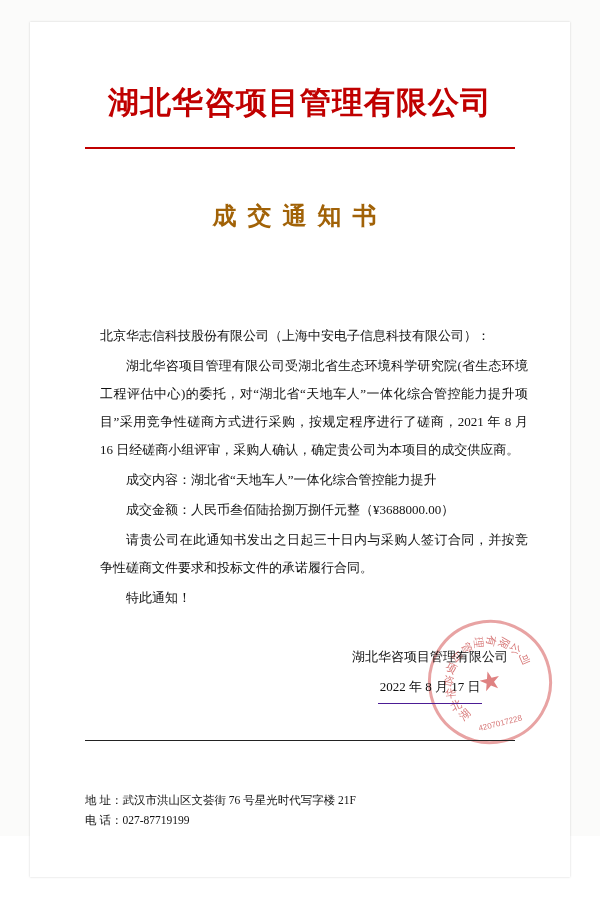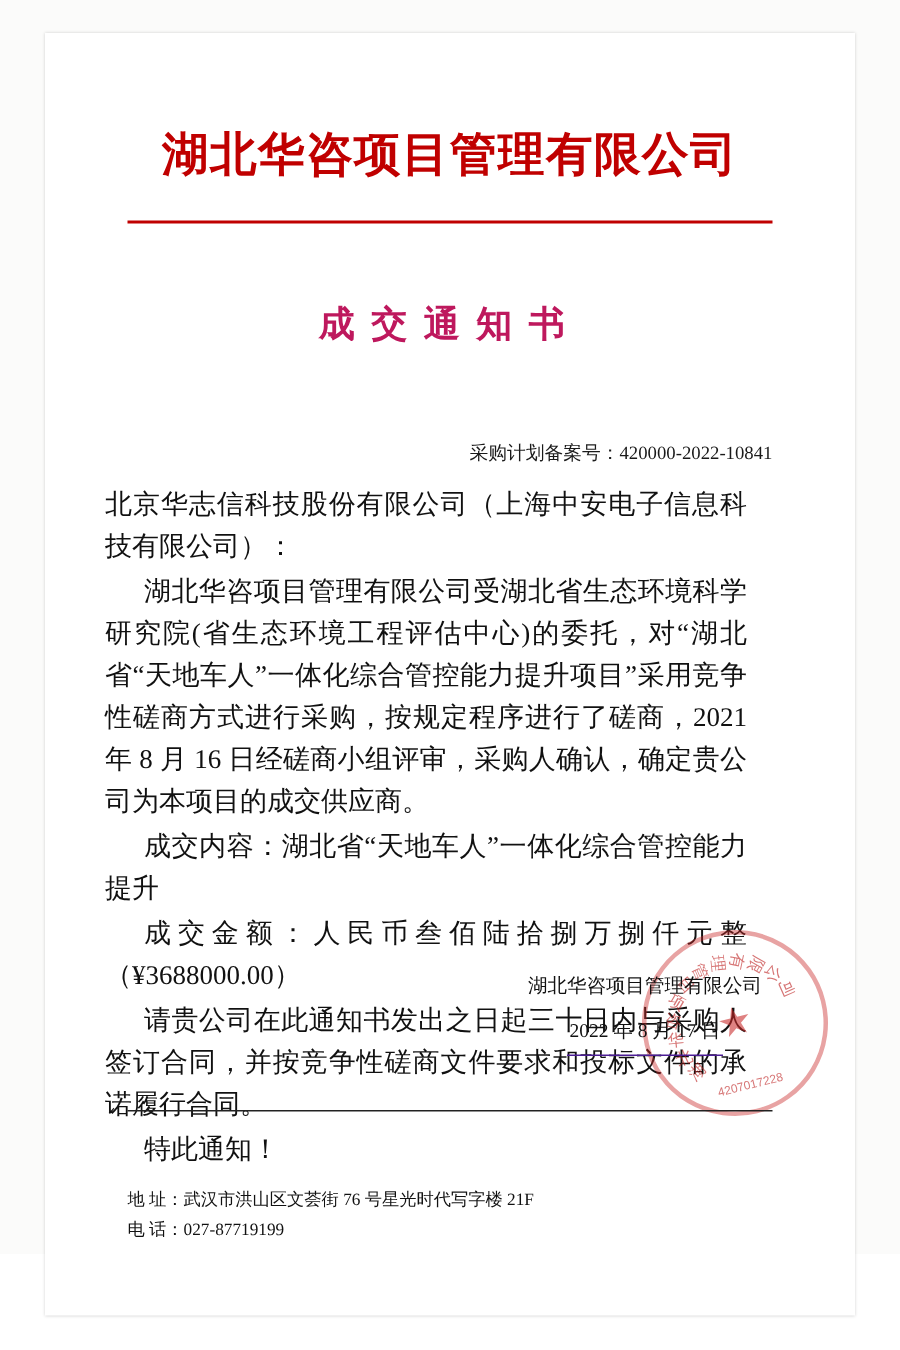--- a/index.html
+++ b/index.html
@@ -54,40 +54,40 @@
   }
   .doc-title {
     position: absolute;
     left: 0;
     top: 178px;
     width: 100%;
     text-align: center;
     font-size: 24px;
     font-weight: bold;
     letter-spacing: 11px;
-    color: #be185d;
+    color: #a16207;
     font-family: "DejaVu Serif", "Liberation Serif", serif;
   }
   .meta {
     position: absolute;
     right: 55px;
     text-align: right;
     font-size: 12.5px;
     color: #1a1a1a;
     white-space: nowrap;
   }
   .meta.m1 { top: 245px; }
   .meta.m2 { top: 272px; }
 
   .body-text {
     position: absolute;
-    left: 40px;
+    left: 70px;
     top: 300px;
     width: 428px;
-    font-size: 18px;
+    font-size: 13px;
     line-height: 28px;
     color: #111111;
     text-align: justify;
   }
   .p { margin: 0 0 2px 0; }
   .indent { text-indent: 26px; }
 
   .sign-block {
     position: absolute;
     right: 62px;
@@ -176,21 +176,20 @@
 <body>
 
 <div class="page">
   <div class="sheet">
 
     <div class="letterhead">湖北华咨项目管理有限公司</div>
     <div class="rule"></div>
 
     <div class="doc-title">成交通知书</div>
 
-    <div class="meta m2">采购计划备案号：420000-2022-10841</div>
 
     <div class="body-text">
       <p class="p">北京华志信科技股份有限公司（上海中安电子信息科技有限公司）：</p>
       <p class="p indent">湖北华咨项目管理有限公司受湖北省生态环境科学研究院(省生态环境工程评估中心)的委托，对“湖北省“天地车人”一体化综合管控能力提升项目”采用竞争性磋商方式进行采购，按规定程序进行了磋商，2021 年 8 月 16 日经磋商小组评审，采购人确认，确定贵公司为本项目的成交供应商。</p>
       <p class="p indent">成交内容：湖北省“天地车人”一体化综合管控能力提升</p>
       <p class="p indent">成交金额：人民币叁佰陆拾捌万捌仟元整（¥3688000.00）</p>
       <p class="p indent">请贵公司在此通知书发出之日起三十日内与采购人签订合同，并按竞争性磋商文件要求和投标文件的承诺履行合同。</p>
       <p class="p indent">特此通知！</p>
     </div>
 

